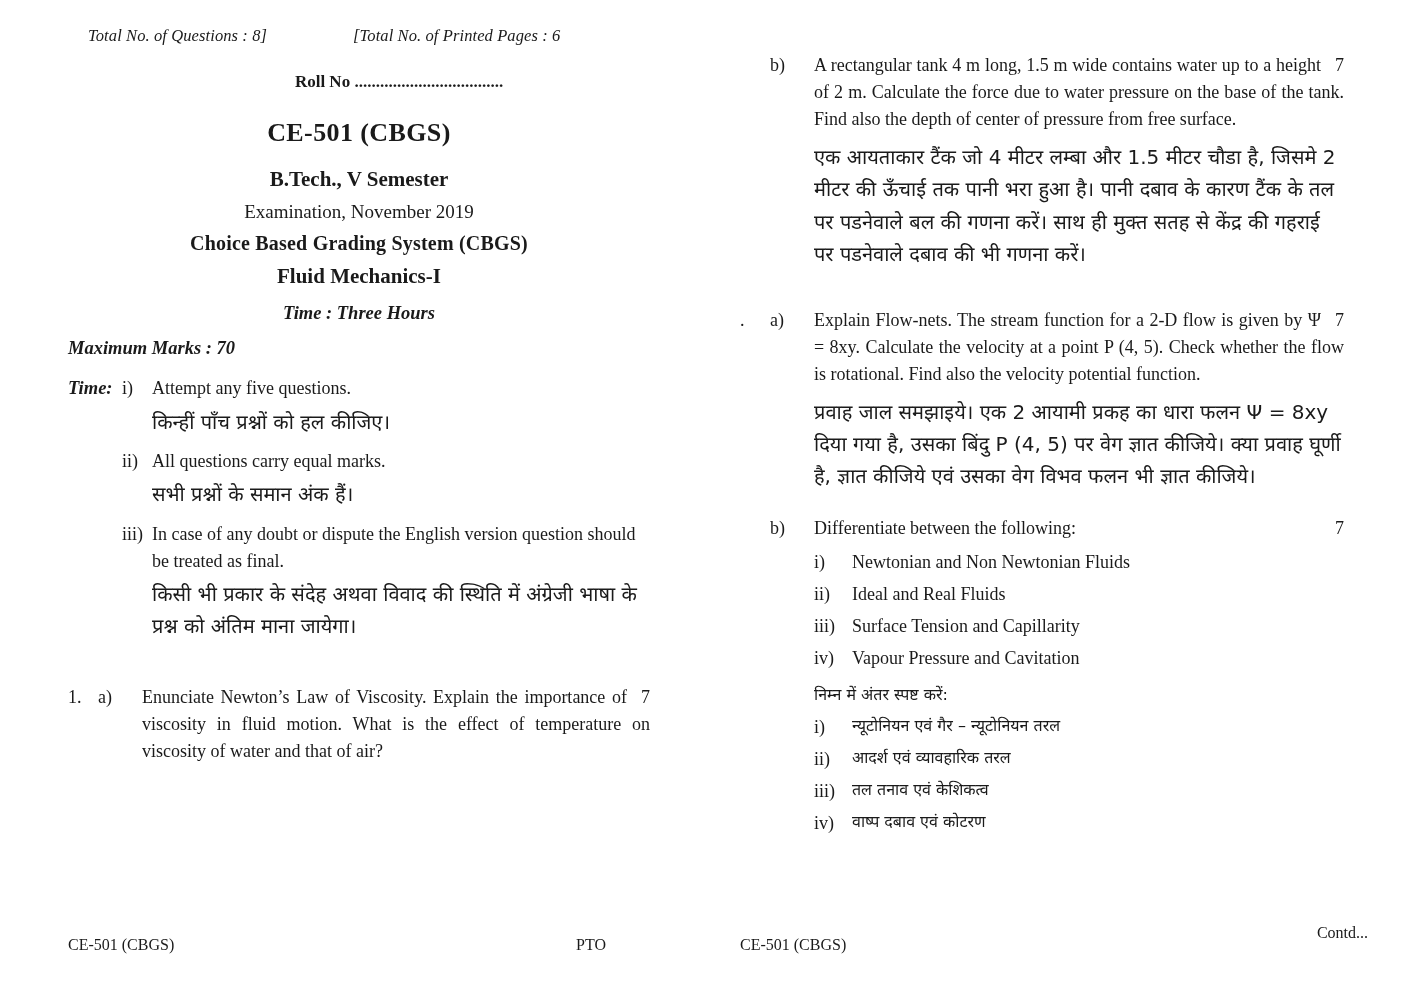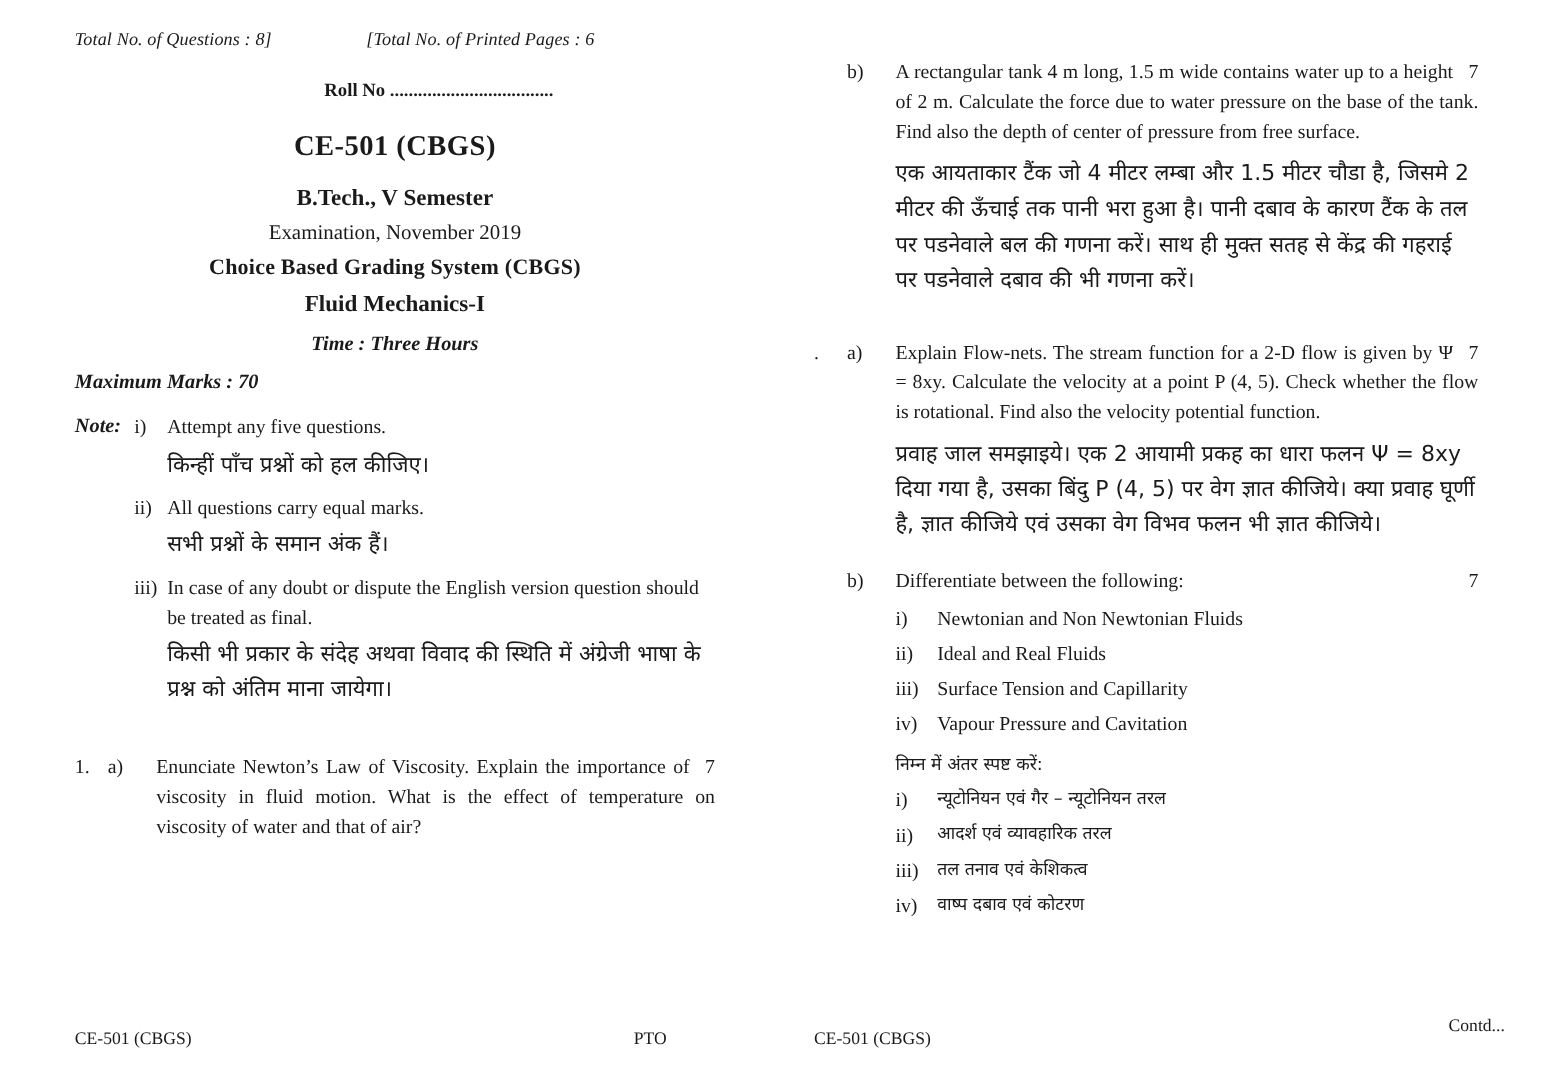--- a/index.html
+++ b/index.html
@@ -33,20 +33,21 @@
     padding: 52px 60px 0 38px;
   }
 
   
   .hdr-row {
     display: flex;
     justify-content: flex-start;
     font-style: italic;
     font-size: 16.5px;
     letter-spacing: .1px;
+    margin-left: 20px;
   }
   .hdr-q { width: 265px; }
   .hdr-p { }
 
   .rollno {
     margin-top: 26px;
     text-align: center;
     font-size: 17px;
     font-weight: bold;
     padding-left: 80px;
@@ -217,21 +218,21 @@
       <div class="t-exam">Examination, November 2019</div>
       <div class="t-cbgs">Choice Based Grading System (CBGS)</div>
       <div class="t-subject">Fluid Mechanics-I</div>
       <div class="t-time">Time : Three Hours</div>
       <div class="t-marks">Maximum Marks : 70</div>
     </div>
 
     <div class="note-block">
 
       <div class="note-row">
-        <div class="note-lbl">Note:</div>
+        <div class="note-lbl">Time:</div>
         <div class="note-num">i)</div>
         <div class="note-txt">Attempt any five questions.</div>
       </div>
       <div class="note-hindi-row">
         <div class="pad"></div>
         <div class="hindi">किन्हीं पाँच प्रश्नों को हल कीजिए।</div>
       </div>
 
       <div class="note-row note-sub">
         <div class="note-lbl"></div>

